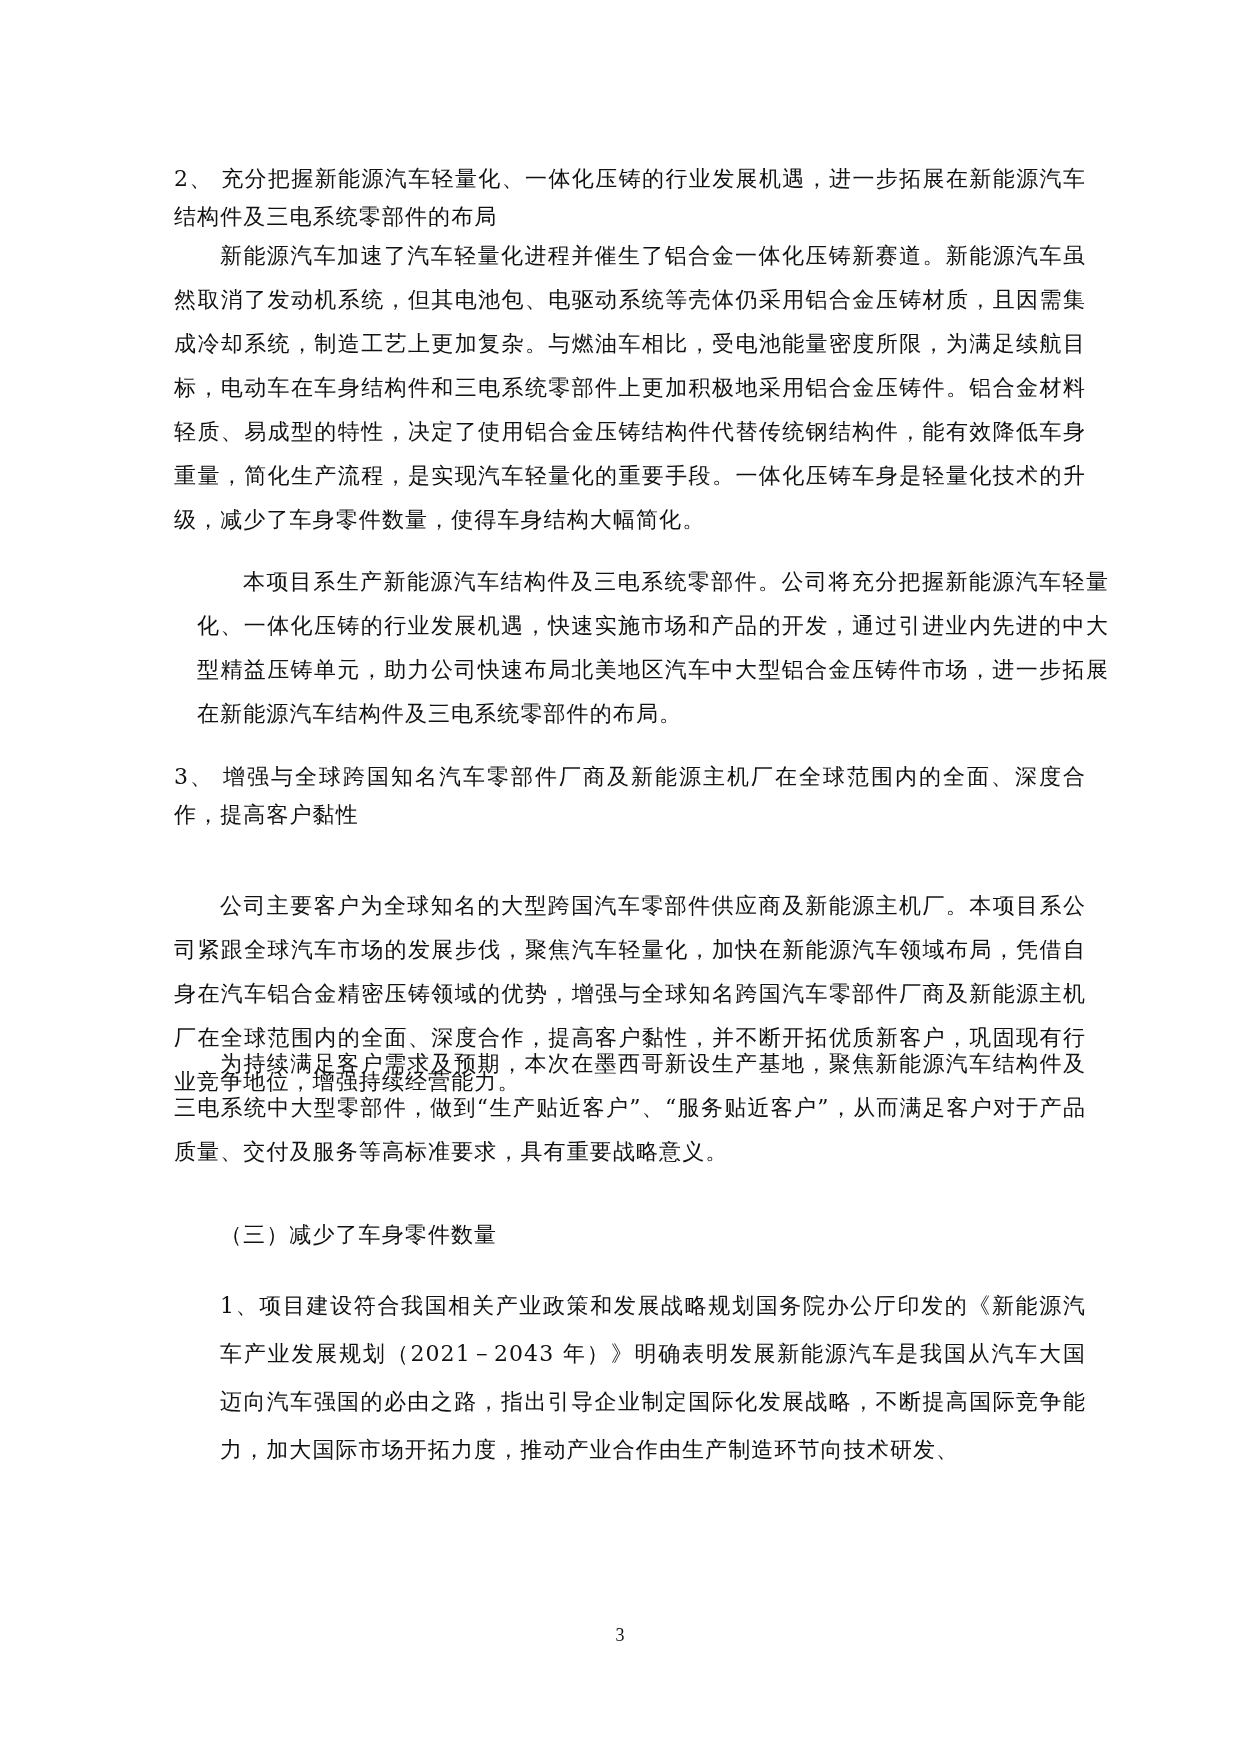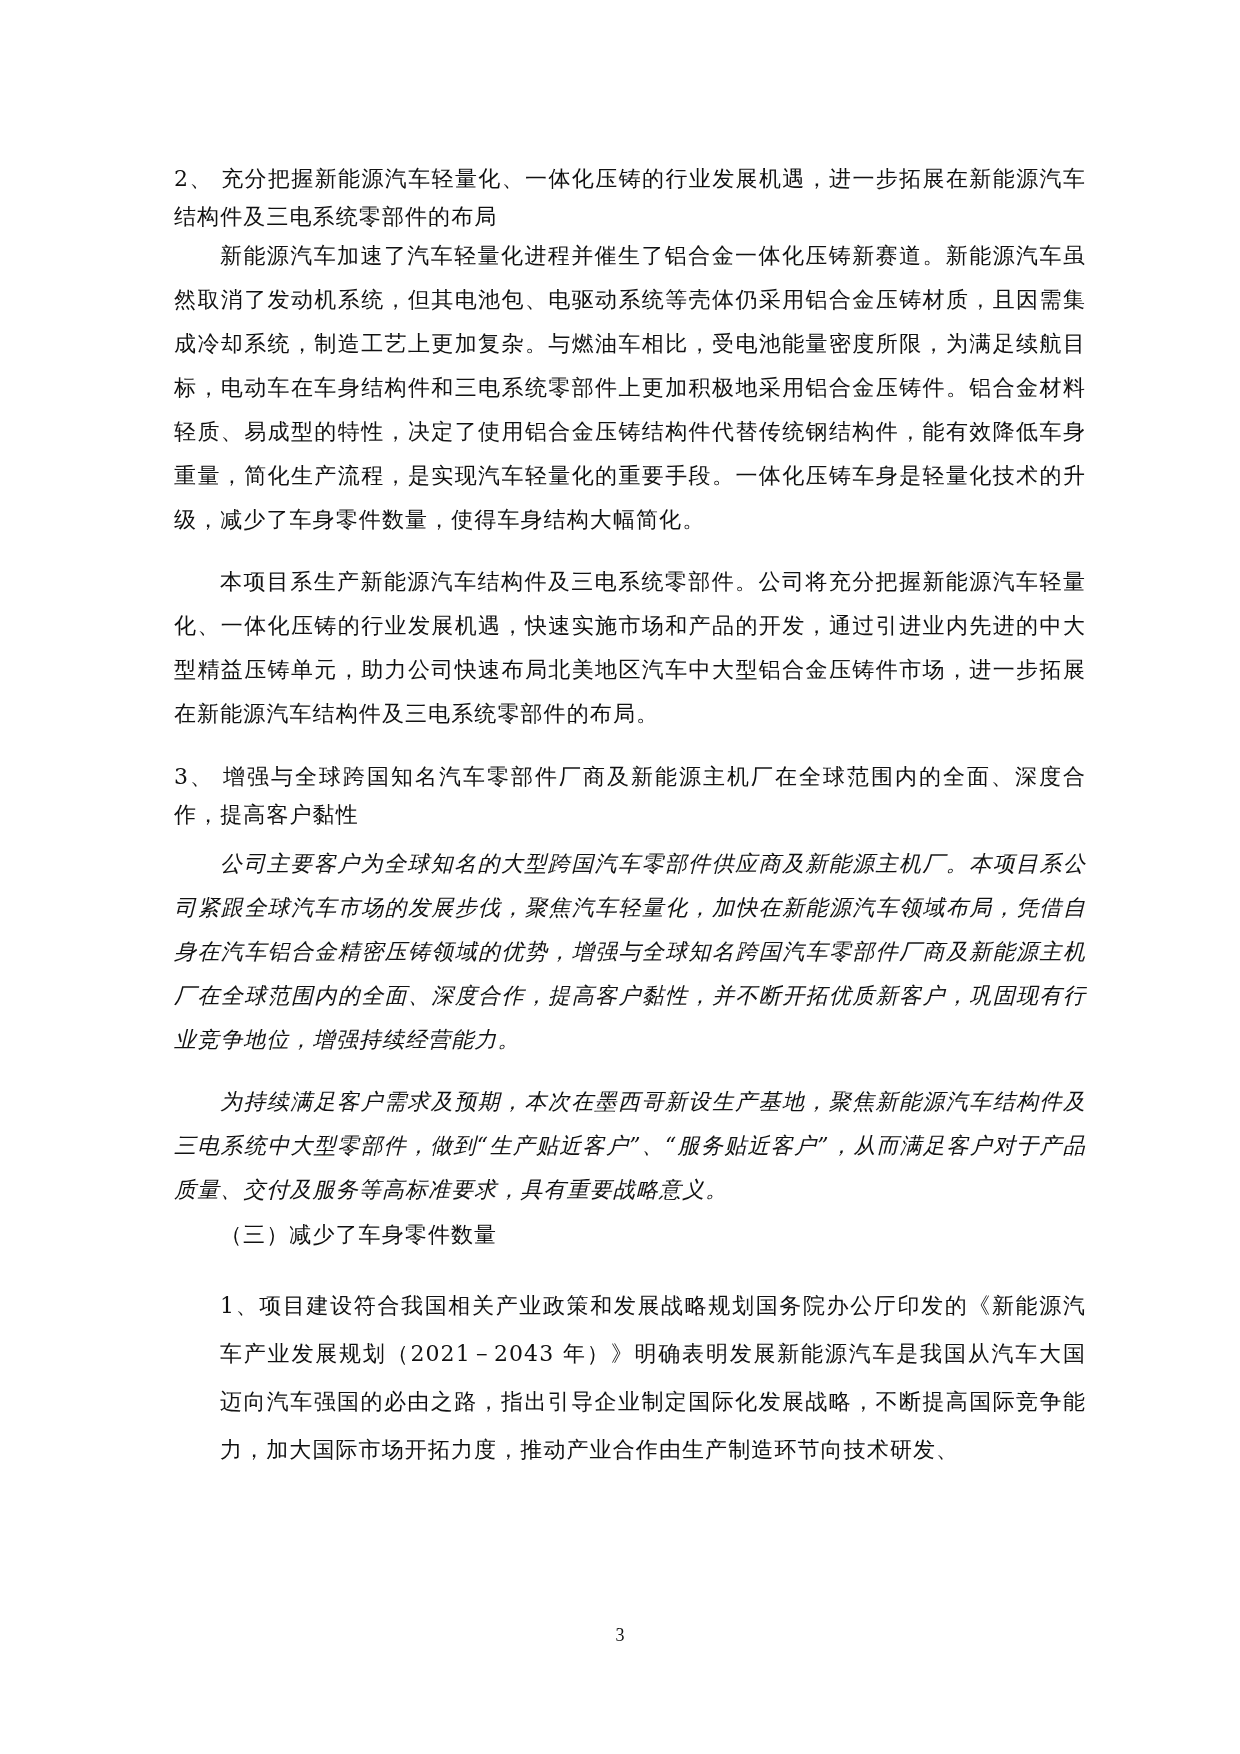--- a/index.html
+++ b/index.html
@@ -14,21 +14,21 @@
   .sub { padding-left:46px; line-height:40px; }
   .pnum { position:absolute; top:1625px; left:0; width:1240px; text-align:center;
           font-size:18px; font-family:"Liberation Serif",serif; }
 </style>
 </head>
 <body>
 
 <div class="page">
   <div class="blk h" style="top:160px;">2、 充分把握新能源汽车轻量化、一体化压铸的行业发展机遇，进一步拓展在新能源汽车结构件及三电系统零部件的布局</div>
   <div class="blk p" style="top:234px;">新能源汽车加速了汽车轻量化进程并催生了铝合金一体化压铸新赛道。新能源汽车虽然取消了发动机系统，但其电池包、电驱动系统等壳体仍采用铝合金压铸材质，且因需集成冷却系统，制造工艺上更加复杂。与燃油车相比，受电池能量密度所限，为满足续航目标，电动车在车身结构件和三电系统零部件上更加积极地采用铝合金压铸件。铝合金材料轻质、易成型的特性，决定了使用铝合金压铸结构件代替传统钢结构件，能有效降低车身重量，简化生产流程，是实现汽车轻量化的重要手段。一体化压铸车身是轻量化技术的升级，减少了车身零件数量，使得车身结构大幅简化。</div>
-  <div class="blk p" style="top:560px;">本项目系生产新能源汽车结构件及三电系统零部件。公司将充分把握新能源汽车轻量化、一体化压铸的行业发展机遇，快速实施市场和产品的开发，通过引进业内先进的中大型精益压铸单元，助力公司快速布局北美地区汽车中大型铝合金压铸件市场，进一步拓展在新能源汽车结构件及三电系统零部件的布局。</div>
+  <div class="blk p" style="top:560px;margin-left:23px;">本项目系生产新能源汽车结构件及三电系统零部件。公司将充分把握新能源汽车轻量化、一体化压铸的行业发展机遇，快速实施市场和产品的开发，通过引进业内先进的中大型精益压铸单元，助力公司快速布局北美地区汽车中大型铝合金压铸件市场，进一步拓展在新能源汽车结构件及三电系统零部件的布局。</div>
   <div class="blk h" style="top:758px;">3、 增强与全球跨国知名汽车零部件厂商及新能源主机厂在全球范围内的全面、深度合作，提高客户黏性</div>
-  <div class="blk p" style="top:842px;font-style:italic;">公司主要客户为全球知名的大型跨国汽车零部件供应商及新能源主机厂。本项目系公司紧跟全球汽车市场的发展步伐，聚焦汽车轻量化，加快在新能源汽车领域布局，凭借自身在汽车铝合金精密压铸领域的优势，增强与全球知名跨国汽车零部件厂商及新能源主机厂在全球范围内的全面、深度合作，提高客户黏性，并不断开拓优质新客户，巩固现有行业竞争地位，增强持续经营能力。</div>
-  <div class="blk p" style="top:1080px;font-style:italic;">为持续满足客户需求及预期，本次在墨西哥新设生产基地，聚焦新能源汽车结构件及三电系统中大型零部件，做到“生产贴近客户”、“服务贴近客户”，从而满足客户对于产品质量、交付及服务等高标准要求，具有重要战略意义。</div>
+  <div class="blk p" style="top:884px;">公司主要客户为全球知名的大型跨国汽车零部件供应商及新能源主机厂。本项目系公司紧跟全球汽车市场的发展步伐，聚焦汽车轻量化，加快在新能源汽车领域布局，凭借自身在汽车铝合金精密压铸领域的优势，增强与全球知名跨国汽车零部件厂商及新能源主机厂在全球范围内的全面、深度合作，提高客户黏性，并不断开拓优质新客户，巩固现有行业竞争地位，增强持续经营能力。</div>
+  <div class="blk p" style="top:1042px;">为持续满足客户需求及预期，本次在墨西哥新设生产基地，聚焦新能源汽车结构件及三电系统中大型零部件，做到“生产贴近客户”、“服务贴近客户”，从而满足客户对于产品质量、交付及服务等高标准要求，具有重要战略意义。</div>
   <div class="blk sub" style="top:1215px; width:866px;">（三）减少了车身零件数量</div>
   <div class="blk p2" style="top:1282px; left:46px; width:866px;">1、项目建设符合我国相关产业政策和发展战略规划国务院办公厅印发的《新能源汽车产业发展规划（2021－2043 年）》明确表明发展新能源汽车是我国从汽车大国迈向汽车强国的必由之路，指出引导企业制定国际化发展战略，不断提高国际竞争能力，加大国际市场开拓力度，推动产业合作由生产制造环节向技术研发、</div>
 </div>
 
 <div class="pnum">3</div>
 
 </body></html>

